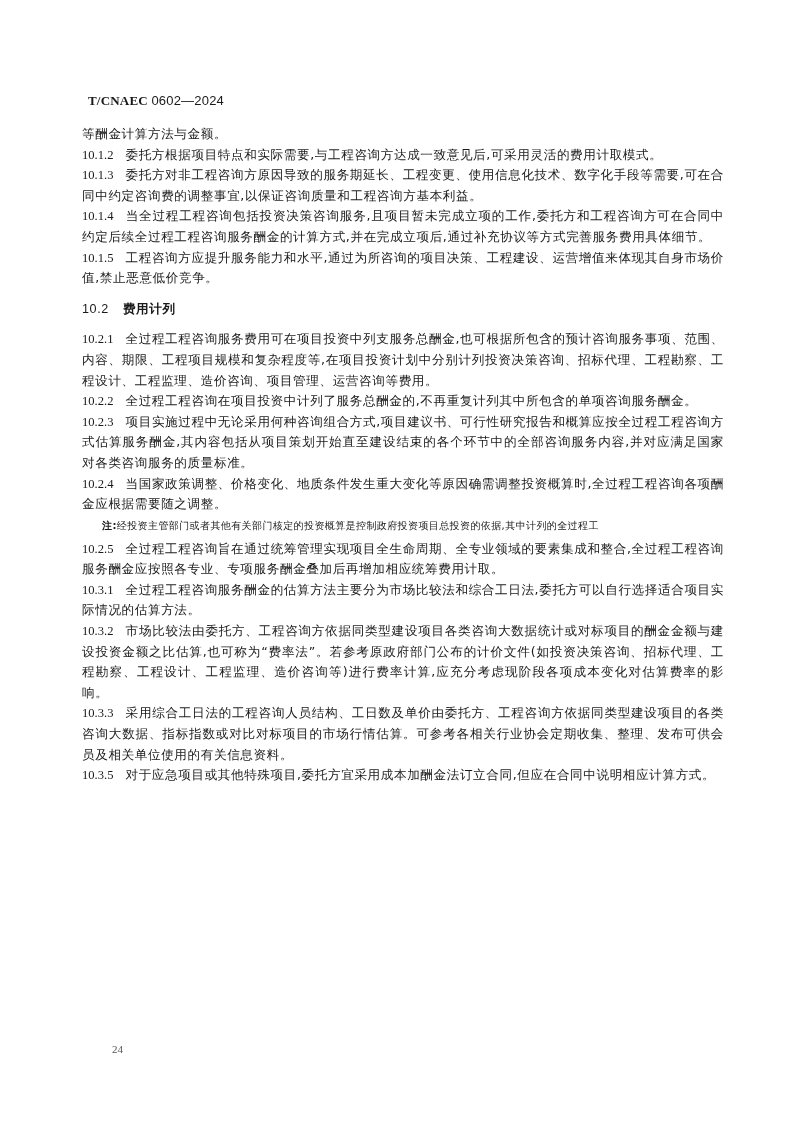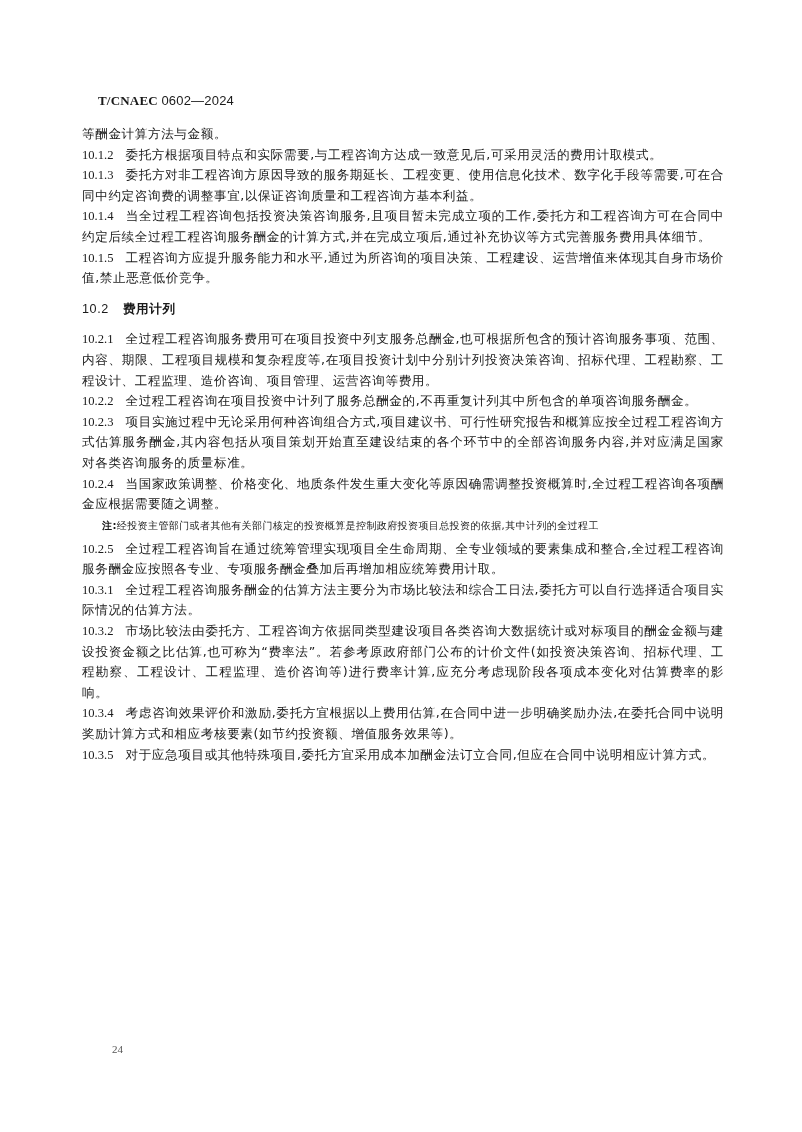--- a/index.html
+++ b/index.html
@@ -1,18 +1,18 @@
 <!DOCTYPE html>
 <html><head>
 <meta charset="utf-8">
 <style>
   html, body { margin: 0; padding: 0; background: #ffffff; }
   body { width: 802px; height: 1132px; position: relative; overflow: hidden;
          font-family: "DejaVu Sans", "Liberation Sans", sans-serif; color: #1a1a1a; }
-  .std-code { position: absolute; left: 98px; top: 93px; font-family: "Liberation Serif", "DejaVu Serif", serif;
+  .std-code { position: absolute; left: 88px; top: 93px; font-family: "Liberation Serif", "DejaVu Serif", serif;
               font-weight: bold; font-size: 13px; letter-spacing: 0.2px; }
   .std-code .num { font-family: "Liberation Sans", sans-serif; font-weight: normal; }
   .content { position: absolute; left: 82px; top: 124px; width: 642px; font-size: 12.6px; line-height: 20.6px;
              text-align: justify; letter-spacing: 0.6px; }
   .para { margin: 0; }
   .para .no { font-family: Liberation Serif, serif; letter-spacing: 0; margin-right: 12px; }
   .section-head { margin: 10px 0 10px 0; font-weight: bold; font-size: 12.6px; }
   .section-head .no { font-family: "Liberation Sans", sans-serif; font-weight: normal; margin-right: 14px; }
   .note { font-size: 10px; line-height: 18px; padding-left: 20px; margin: 2px 0 4px 0; letter-spacing: 0.4px; }
   .note .lbl { font-weight: bold; }
@@ -41,17 +41,17 @@
   <p class="para"><span class="no">10.2.2</span><span>全过程工程咨询在项目投资中计列了服务总酬金的,不再重复计列其中所包含的单项咨询服务酬金。</span></p>
   <p class="para"><span class="no">10.2.3</span><span>项目实施过程中无论采用何种咨询组合方式,项目建议书、可行性研究报告和概算应按全过程工程咨询方式估算服务酬金,其内容包括从项目策划开始直至建设结束的各个环节中的全部咨询服务内容,并对应满足国家对各类咨询服务的质量标准。</span></p>
   <p class="para"><span class="no">10.2.4</span><span>当国家政策调整、价格变化、地质条件发生重大变化等原因确需调整投资概算时,全过程工程咨询各项酬金应根据需要随之调整。</span></p>
   <div class="note">
     <span class="lbl">注:</span><span>经投资主管部门或者其他有关部门核定的投资概算是控制政府投资项目总投资的依据,其中计列的全过程工</span>
   </div>
   <p class="para"><span class="no">10.2.5</span><span>全过程工程咨询旨在通过统筹管理实现项目全生命周期、全专业领域的要素集成和整合,全过程工程咨询服务酬金应按照各专业、专项服务酬金叠加后再增加相应统筹费用计取。</span></p>
 
   <p class="para"><span class="no">10.3.1</span><span>全过程工程咨询服务酬金的估算方法主要分为市场比较法和综合工日法,委托方可以自行选择适合项目实际情况的估算方法。</span></p>
   <p class="para"><span class="no">10.3.2</span><span>市场比较法由委托方、工程咨询方依据同类型建设项目各类咨询大数据统计或对标项目的酬金金额与建设投资金额之比估算,也可称为“费率法”。若参考原政府部门公布的计价文件(如投资决策咨询、招标代理、工程勘察、工程设计、工程监理、造价咨询等)进行费率计算,应充分考虑现阶段各项成本变化对估算费率的影响。</span></p>
-  <p class="para"><span class="no">10.3.4</span><span>考虑咨询效果评价和激励,委托方宜根据以上费用估算,在合同中进一步明确奖励办法,在委托合同中说明奖励计算方式和相应考核要素(如节约投资额、增值服务效果等)。</span></p>
+  <p class="para"><span class="no">10.3.3</span><span>采用综合工日法的工程咨询人员结构、工日数及单价由委托方、工程咨询方依据同类型建设项目的各类咨询大数据、指标指数或对比对标项目的市场行情估算。可参考各相关行业协会定期收集、整理、发布可供会员及相关单位使用的有关信息资料。</span></p>
   <p class="para"><span class="no">10.3.5</span><span>对于应急项目或其他特殊项目,委托方宜采用成本加酬金法订立合同,但应在合同中说明相应计算方式。</span></p>
 </div>
 
 <div class="page-num">24</div>
 
 </body></html>

